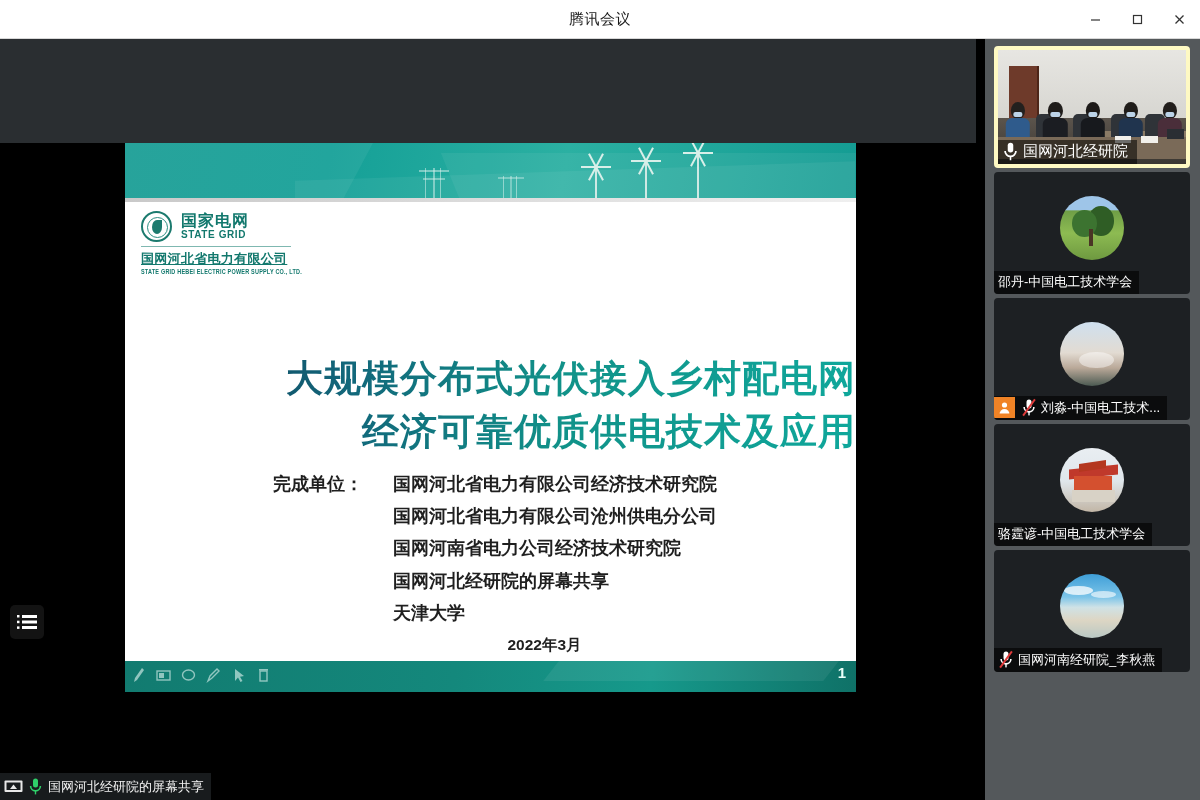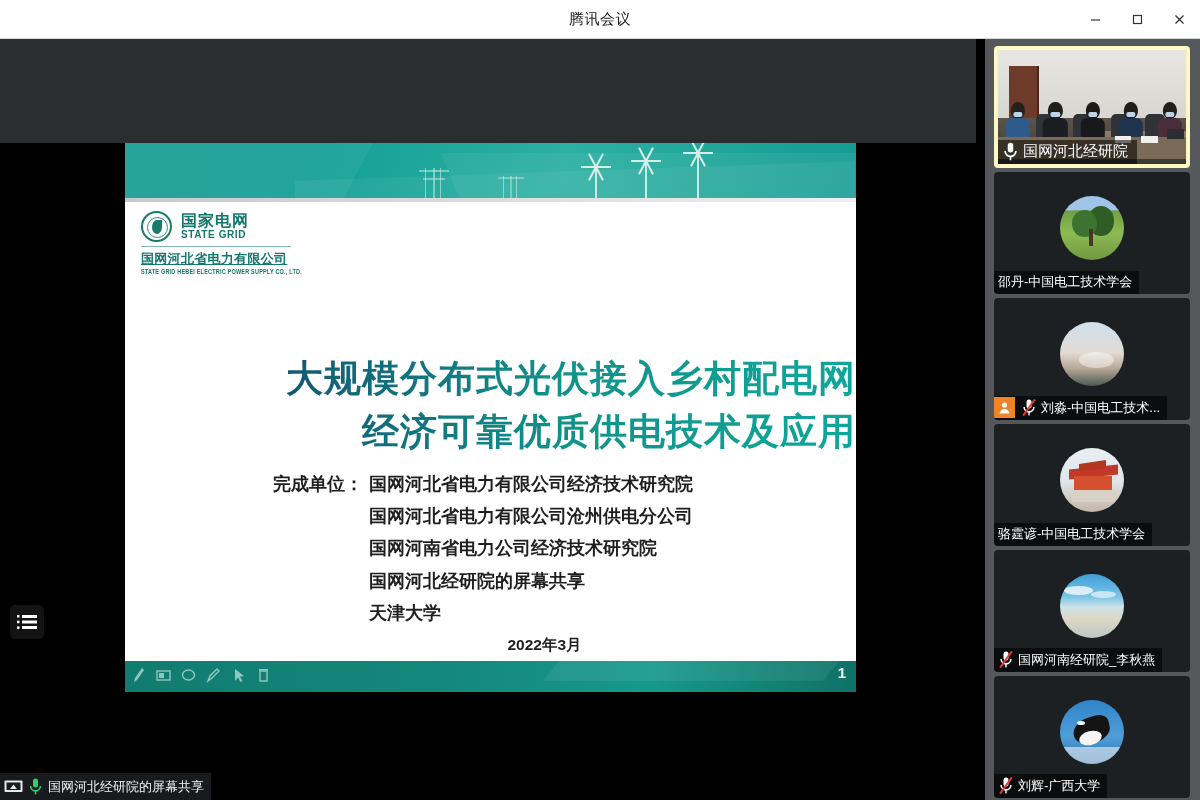--- a/index.html
+++ b/index.html
@@ -110,21 +110,21 @@
     -webkit-background-clip: text; background-clip: text;
     color: transparent; -webkit-text-fill-color: transparent;
   }
 
   .credits {
     position: absolute; left: 148px; top: 325px;
     font-size: 18px; font-weight: 700; color: #1f1f1f; line-height: 1.79;
   }
   .credits .row { display: flex; }
   .credits .lbl { width: 96px; flex: none; }
-  .credits .val { flex: 1; }
+  .credits .val { flex: 1; margin-left: 24px; }
   .slide-date {
     position: absolute; left: 0; top: 492px; width: 797px;
     text-align: center; padding-left: 42px;
     font-size: 15.5px; font-weight: 700; color: #1f1f1f;
   }
 
   .slide-footer {
     position: absolute; left: 0; bottom: 0; width: 731px; height: 31px;
     background: linear-gradient(95deg,#127b70 0%,#14887c 45%,#16998b 72%,#0f7167 100%);
     overflow: hidden;
@@ -492,31 +492,14 @@
       <svg class="mic" width="16" height="19" viewBox="0 0 15 19">
         <rect x="5" y="1.5" width="5" height="9" rx="2.5" fill="#ffffff"></rect>
         <path d="M2.6 9 a4.9 4.9 0 0 0 9.8 0" fill="none" stroke="#ffffff" stroke-width="1.6"></path>
         <rect x="6.8" y="14" width="1.4" height="3.4" fill="#ffffff"></rect>
         <line x1="1.6" y1="17.6" x2="13.4" y2="1.4" stroke="#e03b3b" stroke-width="1.9"></line>
       </svg>
       <span class="nm">国网河南经研院_李秋燕</span>
     </div>
   </div>
 
-  <div class="tile">
-    <div class="avatar" style="background:linear-gradient(#2f84c8 0%,#4f9ed8 58%,#2f6fa8 100%);">
-      <div style="position:absolute;left:20%;top:26%;width:58%;height:40%;background:#141414;border-radius:55% 30% 50% 45%;transform:rotate(-14deg);"></div>
-      <div style="position:absolute;left:30%;top:48%;width:36%;height:22%;background:#f5f5f5;border-radius:50%;transform:rotate(-14deg);"></div>
-      <div style="position:absolute;left:26%;top:32%;width:13%;height:7%;background:#f0f0f0;border-radius:50%;"></div>
-      <div style="position:absolute;left:6%;top:74%;width:88%;height:26%;background:rgba(255,255,255,0.55);"></div>
-    </div>
-    <div class="namebar">
-      <svg class="mic" width="16" height="19" viewBox="0 0 15 19">
-        <rect x="5" y="1.5" width="5" height="9" rx="2.5" fill="#ffffff"></rect>
-        <path d="M2.6 9 a4.9 4.9 0 0 0 9.8 0" fill="none" stroke="#ffffff" stroke-width="1.6"></path>
-        <rect x="6.8" y="14" width="1.4" height="3.4" fill="#ffffff"></rect>
-        <line x1="1.6" y1="17.6" x2="13.4" y2="1.4" stroke="#e03b3b" stroke-width="1.9"></line>
-      </svg>
-      <span class="nm">刘辉-广西大学</span>
-    </div>
-  </div>
 
 </div>
 
 </body></html>

